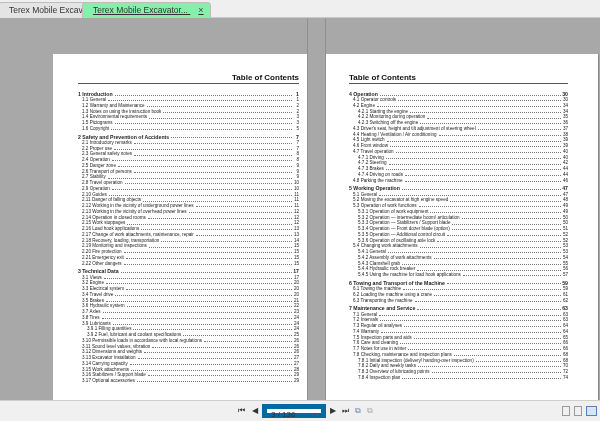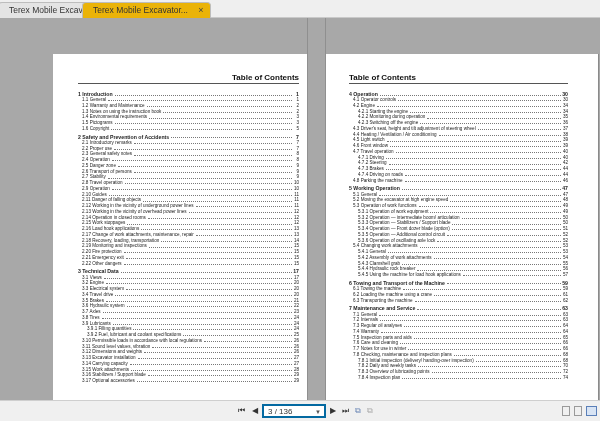--- a/index.html
+++ b/index.html
@@ -1,40 +1,40 @@
 <!DOCTYPE html>
 <html><head>
 <meta charset="utf-8">
 <style>
   * { box-sizing: border-box; margin: 0; padding: 0; }
   html, body { width: 600px; height: 421px; overflow: hidden; background: #e9e9e9; font-family: "Liberation Sans", sans-serif; }
   .tabbar { position: absolute; left: 0; top: 0; width: 600px; height: 18px; background: #efefef; border-bottom: 1px solid #c9c9c9; }
   .tab { position: absolute; top: 2px; height: 16px; padding: 0 6px 0 10px; font-size: 8.5px; line-height: 15px; color: #333; border: 1px solid #bdbdbd; border-bottom: none; border-radius: 4px 4px 0 0; background: #e4e4e4; white-space: nowrap; }
-  .tab.active { background: #eab308; }
+  .tab.active { background: #86efac; text-decoration: underline; }
   .tab .close { margin-left: 8px; font-size: 9px; color: #444; }
   .viewer { position: absolute; left: 0; top: 18px; width: 600px; height: 382px; background: #a8a8a8; overflow: hidden; }
   .page { position: absolute; top: 2px; background: #fff; height: 378px; margin-top: 34px; }
   .page.left { left: 53px; width: 254px; }
   .page.right { left: 326px; width: 273px; border-right: 1px solid #8a8a8a; }
   .gutter { position: absolute; left: 307px; top: 0; width: 19px; height: 382px; background: #a8a8a8; border-left: 1px solid #8f8f8f; border-right: 1px solid #8f8f8f; }
   .toc-title { position: absolute; font-size: 8px; font-weight: bold; color: #111; }
   .toc-rule { position: absolute; height: 1px; background: #555; }
   .toc { position: absolute; font-size: 4.6px; color: #222; }
   .row { position: relative; height: 5.75px; line-height: 5.75px; display: flex; white-space: nowrap; }
   .row .lbl { flex: 0 0 auto; background: #fff; padding-right: 1px; }
   .row .dots { flex: 1 1 auto; border-bottom: 0.6px dotted #777; margin-bottom: 1.6px; margin-left: 1px; margin-right: 1px; }
   .row .pg { flex: 0 0 auto; text-align: right; min-width: 6px; }
   .row.chapter { font-weight: bold; font-size: 5.2px; margin-top: 2px; height: 6.2px; line-height: 6.2px; }
   .row.l1 { padding-left: 4px; }
   .row.l2 { padding-left: 9px; }
   .footer-rule { position: absolute; height: 1px; background: #444; }
   .footer-text { position: absolute; font-size: 4.8px; color: #222; }
   .toolbar { position: absolute; left: 0; top: 400px; width: 600px; height: 21px; background: #f0f0f0; border-top: 1px solid #cfcfcf; }
   .tb-btn { position: absolute; top: 4px; font-size: 8px; color: #333; height: 12px; line-height: 12px; }
-  .page-field { position: absolute; left: 262px; top: 3px; width: 64px; height: 14px; background: #fff; border: 2px solid #0369a1; font-size: 8px; line-height: 12px; padding-left: 4px; color: #333; }
+  .page-field { position: absolute; left: 262px; top: 3px; width: 64px; height: 14px; background: #fff; border: 5px solid #0369a1; font-size: 8px; line-height: 12px; padding-left: 4px; color: #333; }
   .page-field .dd { position: absolute; right: 3px; top: 0; font-size: 6px; color: #555; }
   .view-icon { position: absolute; top: 5px; width: 8px; height: 10px; border: 1px solid #9a9a9a; }
   .view-icon.active { border-color: #5a7fb8; background: #d8e4f4; }
 </style>
 </head>
 <body>
 
 <div class="tabbar">
   <div class="tab" style="left:-2px;">
     <span>Terex Mobile Excavat...</span>

